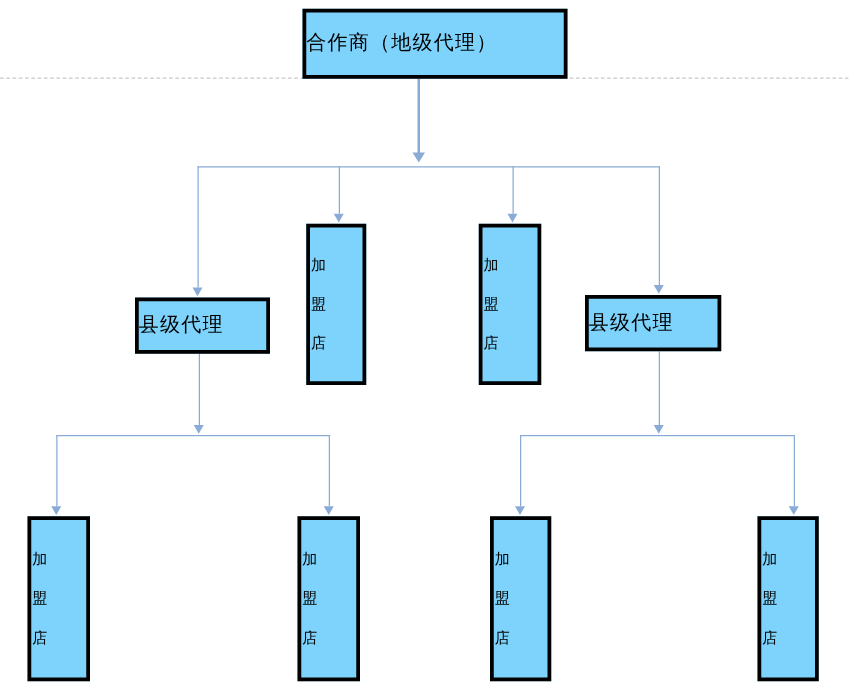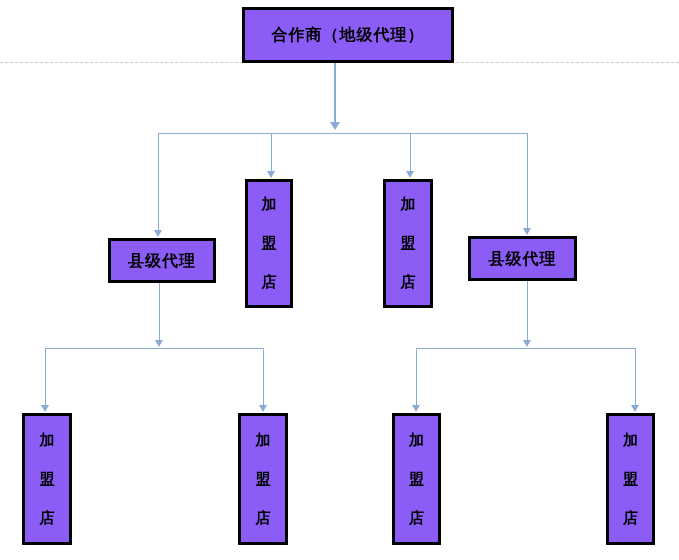--- a/index.html
+++ b/index.html
@@ -14,28 +14,27 @@
   }
   .dashed-line {
     position: absolute; left:0; top:62px; width:679px; height:0;
     border-top: 1px dashed var(--dash);
     z-index: 0;
   }
   .node {
     position: absolute;
     box-sizing: border-box;
     border: 3px solid var(--boxborder);
-    background: #8b5cf6;
-    display: flex; align-items: center; justify-content: center;
+    background: #7dd3fc;
+    display: flex; align-items: center; justify-content: flex-start;
     z-index: 2;
-    font-weight: bold;
   }
   .hlabel { font-size: 16px; line-height: 1; letter-spacing: 1px; white-space: nowrap; }
   .vlabel {
-    font-size: 15px;
+    font-size: 12px;
     width: 1.15em;
     word-break: break-all;
     line-height: 2.6;
     text-align: center;
   }
   .line { position: absolute; background: var(--accent); z-index: 1; }
   .arrowhead {
     position: absolute; width: 0; height: 0; z-index: 1;
     border-left: 4px solid transparent;
     border-right: 4px solid transparent;

